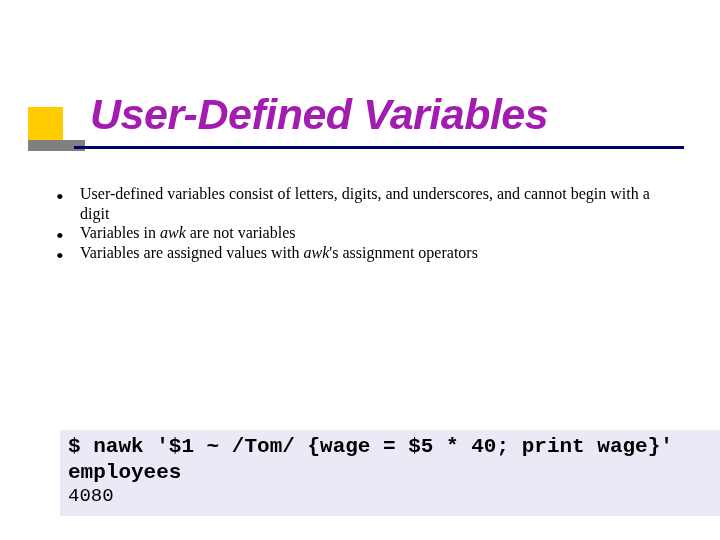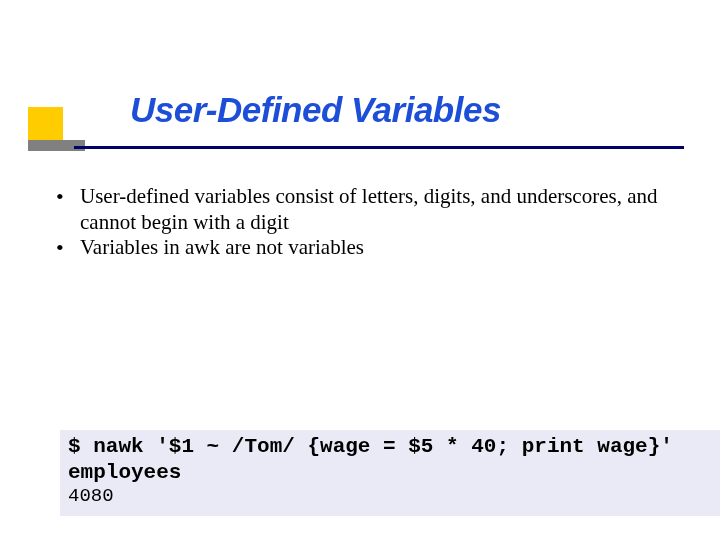--- a/index.html
+++ b/index.html
@@ -45,53 +45,52 @@
     width: 610px;
     height: 3px;
     background: #000066;
   }
   .title-text {
     position: absolute;
     top: 12px;
     left: 62px;
     font-family: Verdana, Geneva, sans-serif;
     font-weight: bold;
-    font-size: 35px;
-    color: #1d4ed8;
+    font-size: 43px;
+    color: #a21caf;
     white-space: nowrap;
     font-style: italic;
     letter-spacing: -0.5px;
-    margin-left: 40px;
   }
   .body {
     position: absolute;
     top: 184px;
     left: 50px;
     width: 615px;
   }
   ul.bullets {
     list-style: none;
     margin: 0;
     padding: 0;
   }
   ul.bullets > li {
     position: relative;
     padding-left: 30px;
-    font-size: 21px;
+    font-size: 16px;
     line-height: 1.22;
     margin: 0 4px 0px 0;
   }
   ul.bullets > li::before {
     content: "•";
     position: absolute;
     left: 6px;
     top: 0;
     font-size: 22px;
   }
-  .i { }
+  .i { font-style: italic; }
   .code-box {
     position: absolute;
     top: 430px;
     left: 60px;
     width: 675px;
     background: #e9eaf6;
     padding: 4px 8px 8px 8px;
     box-sizing: border-box;
     font-family: "Courier New", Courier, monospace;
     font-size: 21px;
@@ -116,20 +115,23 @@
   </div>
 
   <div class="body">
     <ul class="bullets">
       <li>
         <span>User-defined variables consist of letters, digits, and underscores, and cannot begin with a digit</span>
       </li>
       <li>
         <span>Variables in </span><span class="i">awk</span><span> are not variables</span>
       </li>
+      <li>
+        <span>Variables are assigned values with </span><span class="i">awk</span><span>'s assignment operators</span>
+      </li>
     </ul>
   </div>
 
   <div class="code-box">
     <div>$ nawk '$1 ~ /Tom/ {wage = $5 * 40; print wage}' employees</div>
     <div class="out">4080</div>
   </div>
 
 </div>
 

